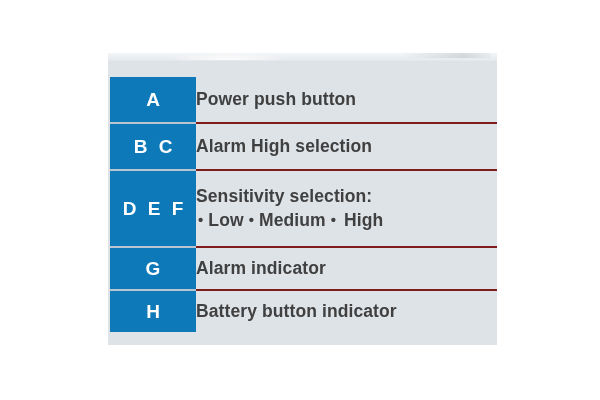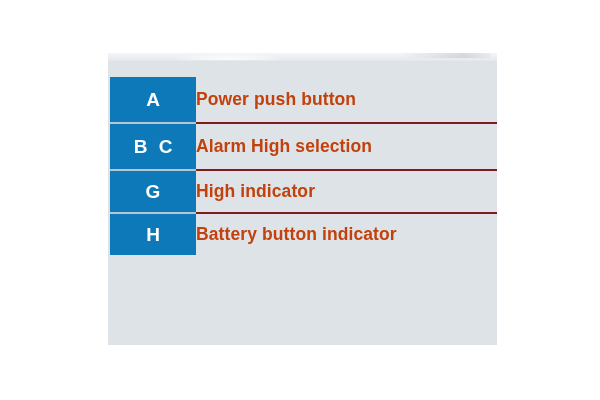--- a/index.html
+++ b/index.html
@@ -84,21 +84,21 @@
     letter-spacing: 3px;
     text-indent: 3px;
     border-top-color: #b9c6d2 !important;
   }
   .legend-table tr:first-child .key-cell {
     border-top: none !important;
   }
   .desc-cell {
     padding-left: 12px;
     padding-right: 6px;
-    color: #c2410c;
+    color: #404040;
     font-size: 17.5px;
     font-weight: bold;
     line-height: 1.32;
     letter-spacing: 0.1px;
   }
   .r1 .key-cell, .r1 .desc-cell { height: 45px; }
   .r2 .key-cell, .r2 .desc-cell { height: 45px; }
   .r3 .key-cell, .r3 .desc-cell { height: 75px; }
   .r4 .key-cell, .r4 .desc-cell { height: 41px; }
   .r5 .key-cell, .r5 .desc-cell { height: 41px; }
@@ -139,24 +139,33 @@
         <tr class="r1">
           <td class="key-cell">A</td>
           <td class="desc-cell">Power push button</td>
         </tr>
 
         <tr class="r2">
           <td class="key-cell">B C</td>
           <td class="desc-cell">Alarm High selection</td>
         </tr>
 
+        <tr class="r3">
+          <td class="key-cell">D E F</td>
+          <td class="desc-cell">
+            <span>Sensitivity selection:</span>
+            <span class="desc-line2">
+              <span class="bullet">•</span><span class="opt">Low</span><span class="bullet">•</span><span class="opt">Medium</span><span class="bullet">•</span><span class="opt wide">High</span>
+            </span>
+          </td>
+        </tr>
 
         <tr class="r4">
           <td class="key-cell">G</td>
-          <td class="desc-cell">High indicator</td>
+          <td class="desc-cell">Alarm indicator</td>
         </tr>
 
         <tr class="r5">
           <td class="key-cell">H</td>
           <td class="desc-cell">Battery button indicator</td>
         </tr>
 
       </tbody>
     </table>
 

